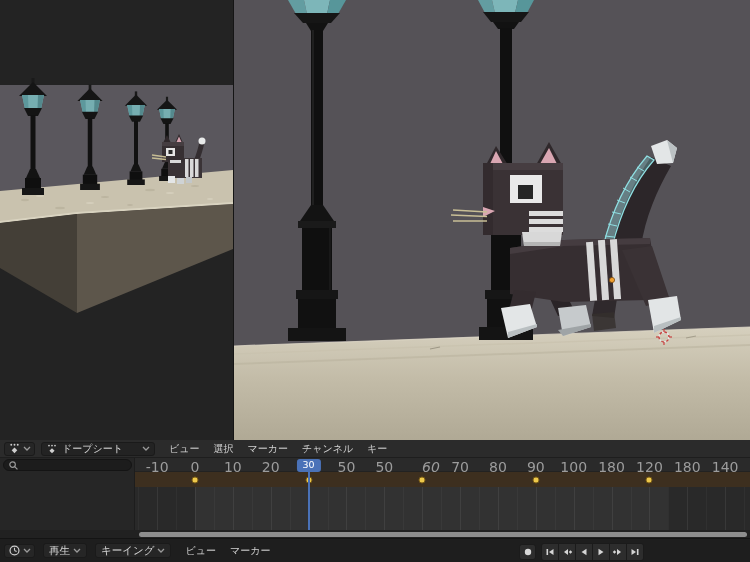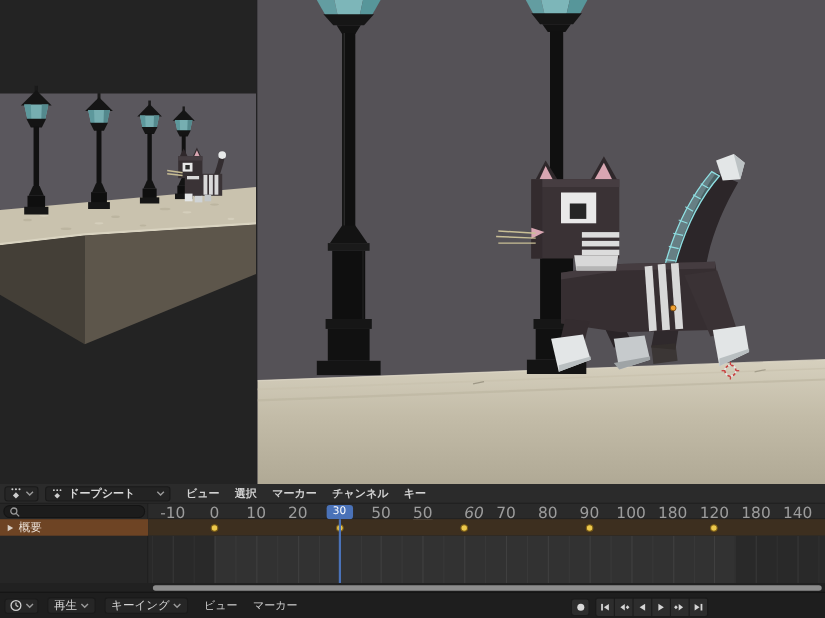--- a/index.html
+++ b/index.html
@@ -7,21 +7,21 @@
   body { font-family:"DejaVu Sans","Liberation Sans",sans-serif; }
   .app { position:relative; width:750px; height:562px; background:#1f1f1f; }
 
   
   .vp-left { position:absolute; left:0; top:0; width:233px; height:440px; background:#232323; }
   .vp-main { position:absolute; left:233px; top:0; width:517px; height:440px; background:#555257; border-left:1px solid #151515; }
   .vp-left svg, .vp-main svg { display:block; }
 
   
   .ds-header { position:absolute; left:0; top:440px; width:750px; height:18px; background:#2b2b2b;
-    border-bottom:1px solid #1e1e1e; display:flex; align-items:center; gap:6px; padding:0 4px;font-weight:bold; }
+    border-bottom:1px solid #1e1e1e; display:flex; align-items:center; gap:6px; padding:0 4px; }
   .editor-btn { display:flex; align-items:center; gap:2px; background:#262626; border:1px solid #1a1a1a;
     border-radius:3px; height:14px; padding:0 3px; }
   .mode-select { display:flex; align-items:center; gap:4px; background:#232323; border:1px solid #1a1a1a;
     border-radius:3px; height:14px; padding:0 4px; width:114px; color:#d8d8d8; font-size:10px; }
   .mode-select .lbl { flex:1; white-space:nowrap; overflow:hidden; }
   .ds-menus { display:flex; gap:14px; margin-left:8px; }
   .ds-menu, .tb-menu { color:#d2d2d2; font-size:10px; cursor:default; }
 
   
   .ds-body { position:absolute; left:0; top:458px; width:750px; height:72px; background:#262626; }
@@ -303,26 +303,20 @@
       </div>
   </div>
 
   <div class="ds-body">
     <div class="channel-col">
       <div class="search-field">
         <svg width="11" height="11" viewBox="0 0 12 12">
           <circle cx="5" cy="5" r="3" fill="none" stroke="#9a9a9a" stroke-width="1.3"></circle>
           <line x1="7.3" y1="7.3" x2="10.3" y2="10.3" stroke="#9a9a9a" stroke-width="1.3"></line>
         </svg>
-      </div>
-      <div class="channel-row">
-        <svg width="8" height="8" viewBox="0 0 8 8">
-          <polygon points="2,1 7,4 2,7" fill="#d8cec4"></polygon>
-        </svg>
-        <span class="lbl">概要</span>
       </div>
     </div>
 
     <div class="keys-area">
       <div class="ruler" id="ruler">
         <div class="frame-badge" id="frame-badge" style="left: 173.61px;">30</div>
       <span class="tick" style="left: 22.13px;">-10</span>
           <span class="tick" style="left: 60px;">0</span>
           <span class="tick" style="left: 97.87px;">10</span>
           <span class="tick" style="left: 135.74px;">20</span>

